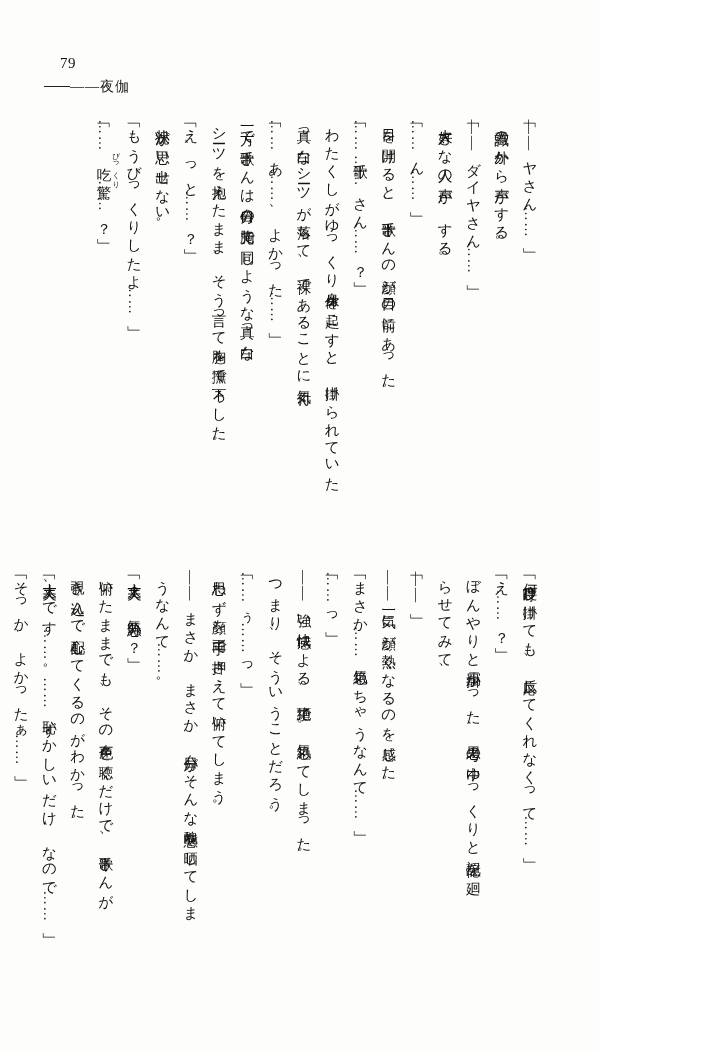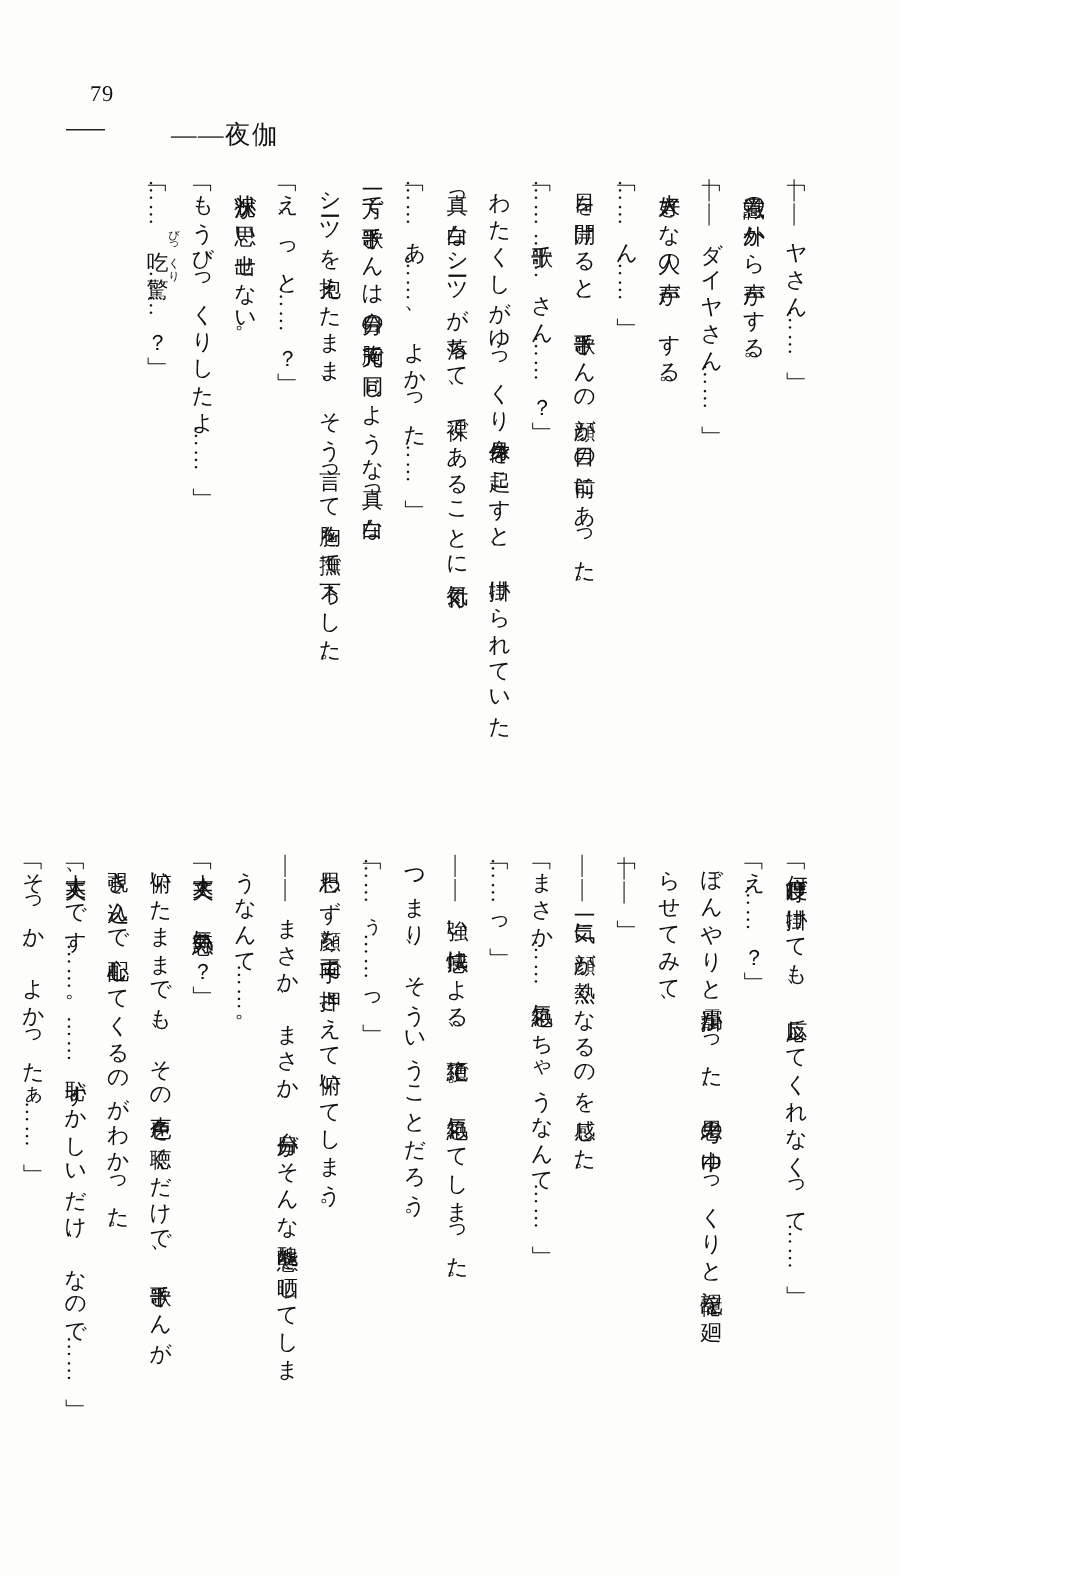--- a/index.html
+++ b/index.html
@@ -31,24 +31,23 @@
     top: 86px;
     left: 44px;
     width: 26px;
     height: 0;
     border-top: 1px solid #222;
   }
   .running-head {
     position: absolute;
     top: 78px;
     left: 70px;
-    font-size: 17px;
+    font-size: 14px;
     letter-spacing: 1px;
     color: #111;
-    margin-left: 44px;
   }
 
   
   .vtext-block {
     position: absolute;
     writing-mode: vertical-rl;
     -webkit-writing-mode: vertical-rl;
     text-orientation: mixed;
     font-size: 14.5px;
     line-height: 1.95;

